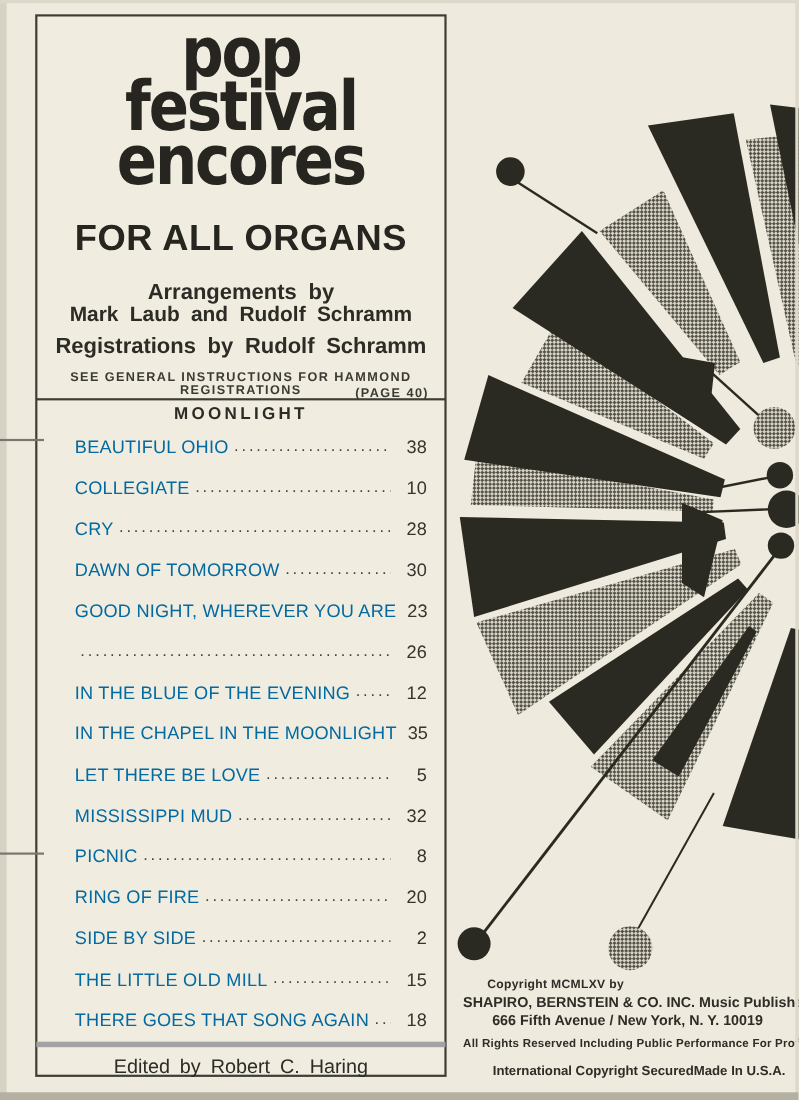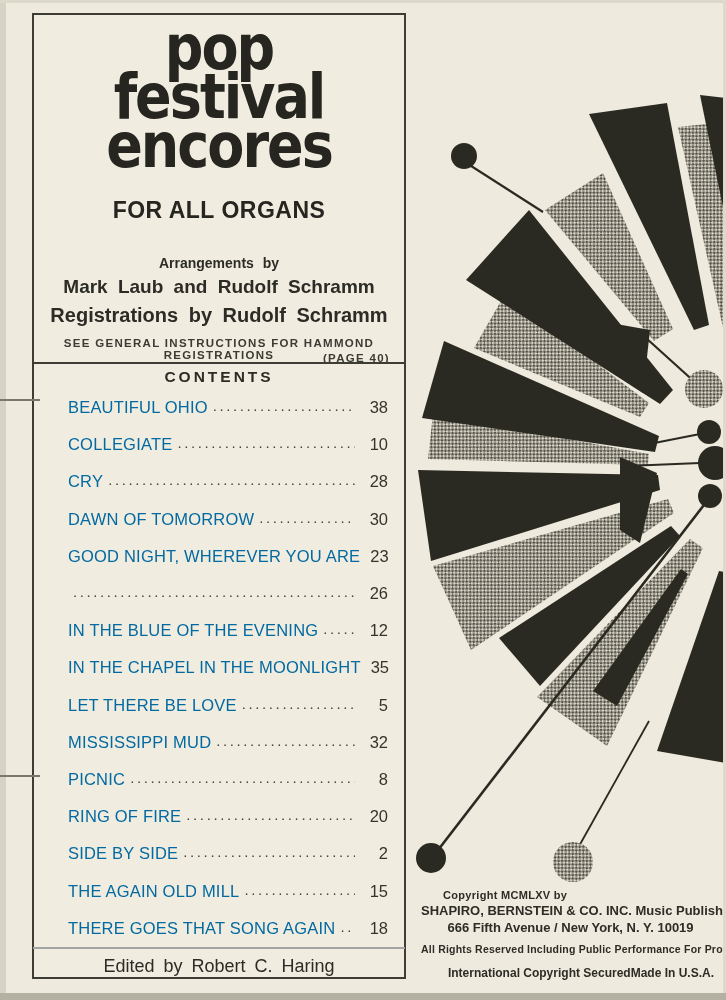--- a/index.html
+++ b/index.html
@@ -27,24 +27,24 @@
     border:2px solid #3e3d35; background:#f0edе0; background:#f0ede0; z-index:2;
   }
   .abs { position:absolute; left:0; right:0; }
   .ctr { text-align:center; }
 
   .title-line {
     font-family:"DejaVu Sans", sans-serif; font-weight:bold;
     font-size:54px; line-height:49px; letter-spacing:-2px; color:#262520;
     transform:scaleY(1.16); transform-origin:50% 20%;
   }
-  .subtitle { top:182px; font-weight:bold; font-size:23px; letter-spacing:0.5px; color:#262520; }
+  .subtitle { top:182px; font-weight:bold; font-size:33px; letter-spacing:0.5px; color:#262520; }
 
   .credit  { font-weight:bold; color:#2c2b25; word-spacing:5px; }
-  .credit-1 { top:240px; font-size:14px; }
+  .credit-1 { top:240px; font-size:20px; }
   .credit-2 { top:261px; font-size:19px; }
   .credit-3 { top:289px; font-size:20px; }
 
   .note { font-size:11.5px; font-weight:bold; letter-spacing:1.3px; color:#3c3b33; }
   .note-1 { top:322px; }
   .note-2 { top:337px; right:14px; left:auto; text-align:right; }
 
   .rule { position:absolute; left:-1px; right:-1px; height:2px; background:#3e3d35; }
   .rule-1 { top:347px; }
 
@@ -143,21 +143,21 @@
 
     <div class="abs ctr credit credit-1">Arrangements by</div>
     <div class="abs ctr credit credit-2">Mark Laub and Rudolf Schramm</div>
     <div class="abs ctr credit credit-3">Registrations by Rudolf Schramm</div>
 
     <div class="abs ctr note note-1">SEE GENERAL INSTRUCTIONS FOR HAMMOND REGISTRATIONS</div>
     <div class="abs note note-2">(PAGE 40)</div>
 
     <div class="rule rule-1"></div>
 
-    <div class="abs ctr contents-heading">CONTENTS</div>
+    <div class="abs ctr contents-heading">MOONLIGHT</div>
 
     <div class="toc" id="toc-list">
     <div class="toc-row">
       <span class="toc-title">BEAUTIFUL OHIO</span>
       <span class="toc-dots">................................................</span>
       <span class="toc-page">38</span>
     </div>
 
     <div class="toc-row">
       <span class="toc-title">COLLEGIATE</span>
@@ -224,33 +224,33 @@
       <span class="toc-page">20</span>
     </div>
 
     <div class="toc-row">
       <span class="toc-title">SIDE BY SIDE</span>
       <span class="toc-dots">................................................</span>
       <span class="toc-page">2</span>
     </div>
 
     <div class="toc-row">
-      <span class="toc-title">THE AGAIN OLD MILL</span>
+      <span class="toc-title">THE LITTLE OLD MILL</span>
       <span class="toc-dots">................................................</span>
       <span class="toc-page">15</span>
     </div>
 
     <div class="toc-row">
       <span class="toc-title">THERE GOES THAT SONG AGAIN</span>
       <span class="toc-dots">................................................</span>
       <span class="toc-page">18</span>
     </div>
   </div>
 
-    <div class="footer-row" style="border-top:2px solid #a3a3a3;">Edited by Robert C. Haring</div>
+    <div class="footer-row" style="border-top:5px solid #a3a3a3;">Edited by Robert C. Haring</div>
   </div>
 
   <div class="publisher">
     <div class="pub-copyright">Copyright MCMLXV by</div>
     <div class="pub-name">SHAPIRO, BERNSTEIN &amp; CO. INC. Music Publishers</div>
     <div class="pub-address">666 Fifth Avenue / New York, N. Y. 10019</div>
     <div class="pub-rights1">All Rights Reserved Including Public Performance For Profit</div>
     <div class="pub-line5">
       <span>International Copyright Secured</span>
       <span>Made In U.S.A.</span>

